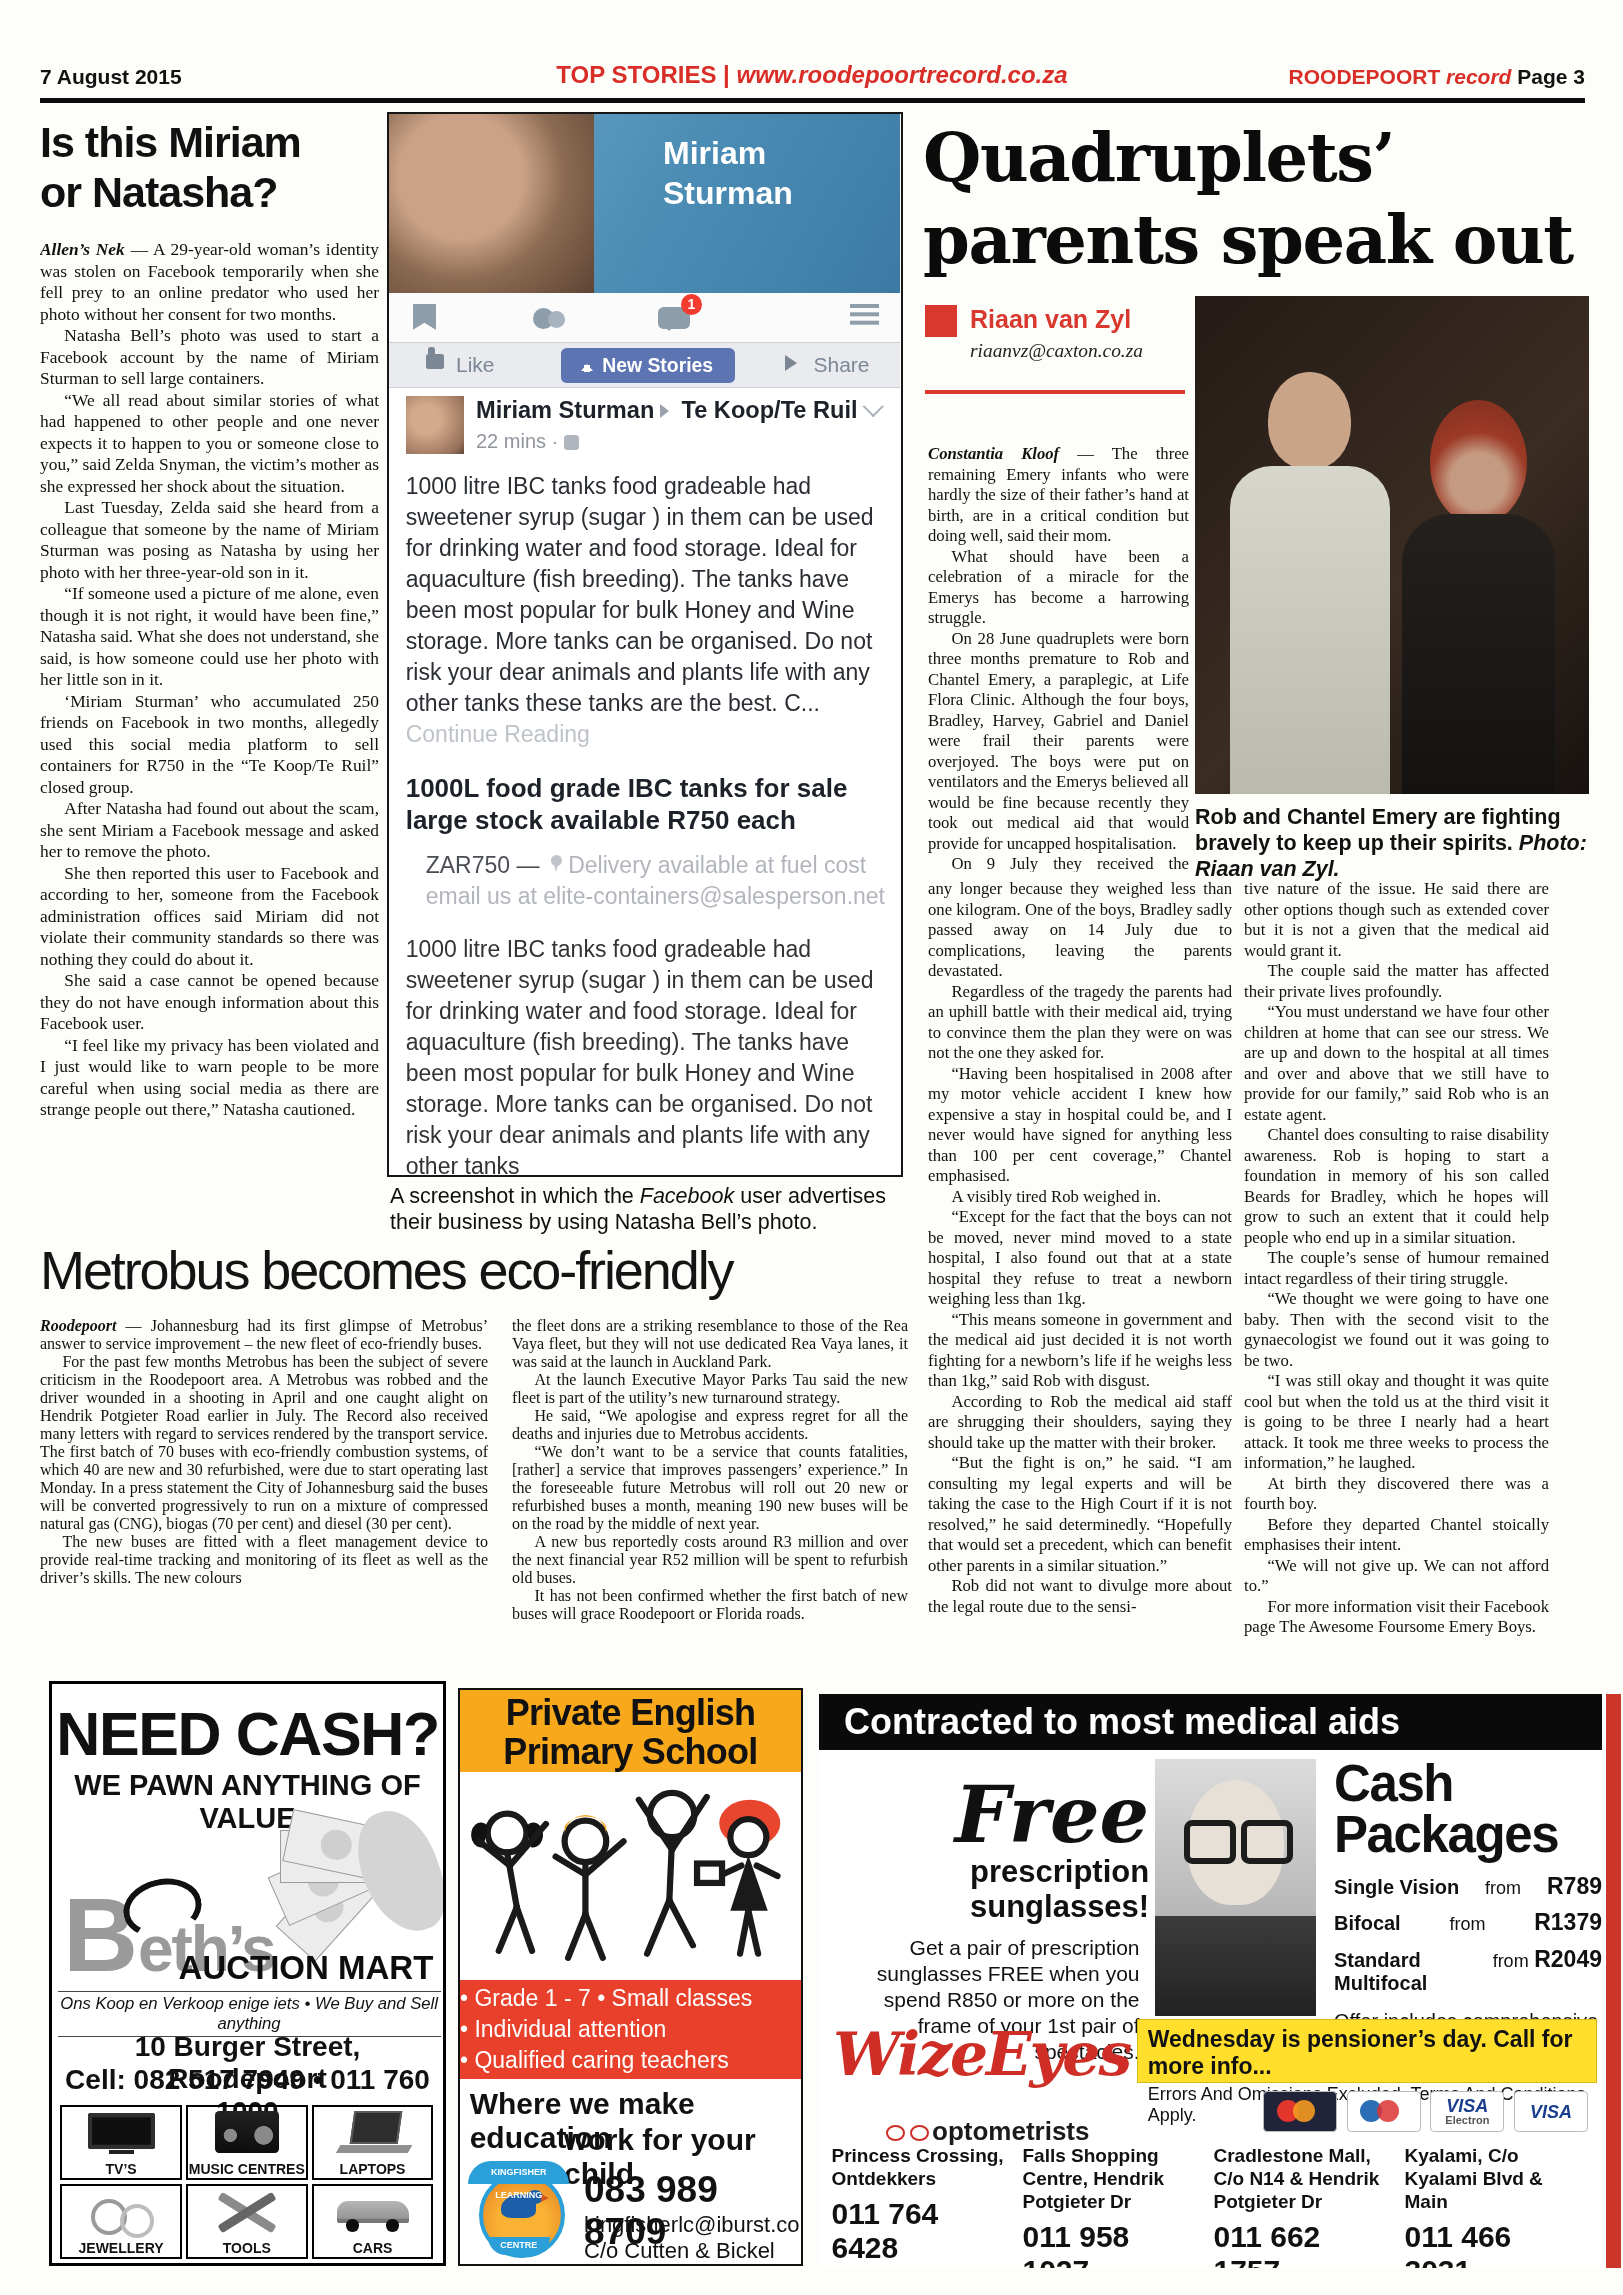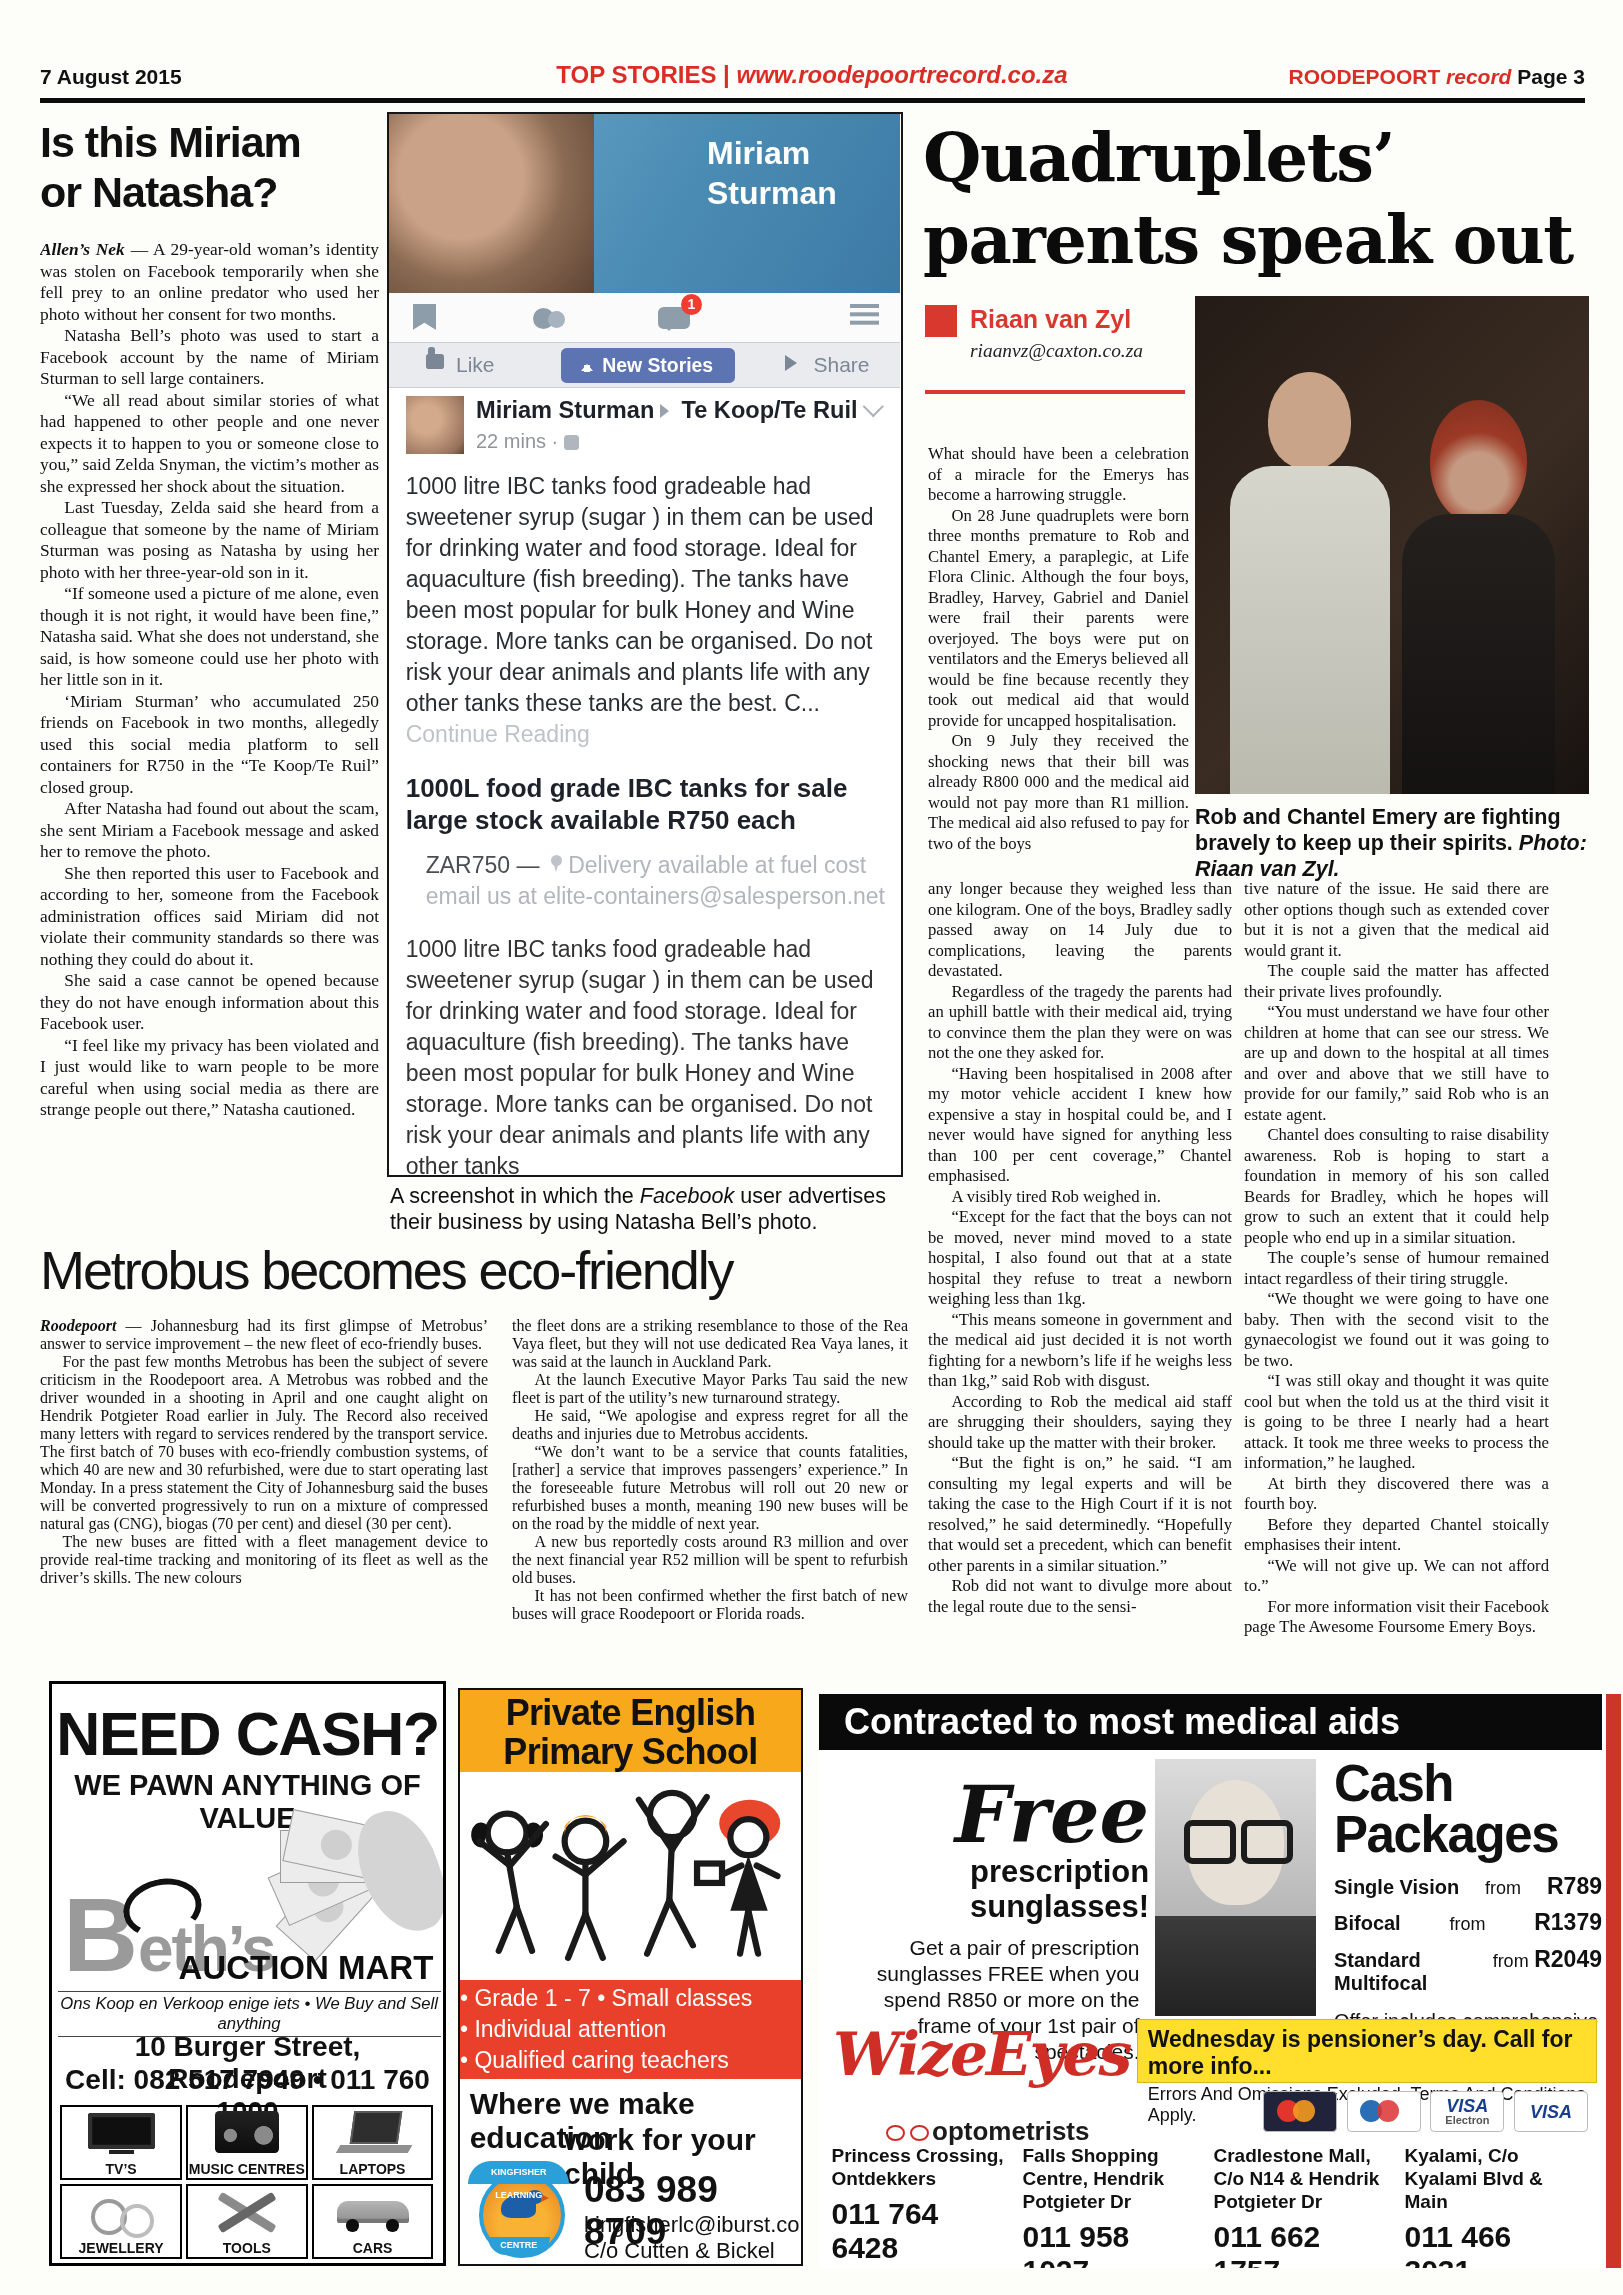--- a/index.html
+++ b/index.html
@@ -24,21 +24,21 @@
 
   
   .la-head{left:40px;top:117px;width:347px;font-size:43px;line-height:50px;font-weight:bold;letter-spacing:-1px;}
   .la-body{left:40px;top:239px;width:339px;height:993px;font-size:17.4px;line-height:21.5px;}
 
   
   .fb{left:387px;top:112px;width:516px;height:1065px;border:2.8px solid #161616;box-sizing:border-box;background:#fff;overflow:hidden;}
   .fb-photo{position:absolute;left:0;top:0;width:511px;height:179px;background:linear-gradient(120deg,#6fa9cc,#4b8cb4 55%,#3c7aa4);}
   .fb-photo-left{position:absolute;left:0;top:0;width:205px;height:179px;
      background:radial-gradient(circle at 35% 35%,#caa287 62px,#8a6a52 104px,#5e4434 100%);}
-  .fb-photo-name{position:absolute;left:274px;top:19.4px;color:#fff;font-size:32px;line-height:40px;font-weight:bold;margin-left:44px;}
+  .fb-photo-name{position:absolute;left:274px;top:19.4px;color:#fff;font-size:32px;line-height:40px;font-weight:bold;}
   .fb-toolbar{position:absolute;left:0;top:179px;width:511px;height:49px;background:#fbfbfb;}
   .ic{position:absolute;background:#8e9daa;}
   .ic-bookmark{left:23.6px;top:11px;width:23.6px;height:26px;clip-path:polygon(0 0,100% 0,100% 100%,50% 72%,0 100%);}
   .ic-people{left:144px;top:15.3px;width:21px;height:21px;border-radius:50%;}
   .ic-people::after{content:"";position:absolute;left:15.3px;top:2.8px;width:16.7px;height:16.7px;border-radius:50%;background:#a7b4bf;}
   .ic-chat{left:269px;top:14px;width:32px;height:22px;border-radius:5.6px;}
   .ic-chat::after{content:"";position:absolute;left:5.6px;top:19.4px;border:5.6px solid transparent;border-top-color:#8e9daa;}
   .fb-badge{position:absolute;left:292px;top:1.4px;width:21px;height:21px;border-radius:50%;background:#f33b2f;
             color:#fff;font-size:14px;font-weight:bold;text-align:center;line-height:21px;}
   .ic-burger{right:21px;left:auto;top:11px;width:29px;height:4.2px;box-shadow:0 8.3px 0 #8e9daa,0 16.7px 0 #8e9daa;}
@@ -303,20 +303,21 @@
   <div class="abs q-photo">
     <div class="qp-man"></div>
     <div class="qp-woman"></div>
   </div>
   <div class="abs q-caption">
     <span>Rob and Chantel Emery are fighting bravely to keep up their spirits. </span><span class="credit">Photo: Riaan van Zyl.</span>
   </div>
 
   <div class="abs q-col-upper serifbody">
 
+  <p class="para"><span class="lead">Constantia Kloof </span><span>— The three remaining Emery infants who were hardly the size of their father’s hand at birth, are in a critical condition but doing well, said their mom.</span></p>
       <p class="para"><span class="lead"></span><span>What should have been a celebration of a miracle for the Emerys has become a harrowing struggle.</span></p>
       <p class="para"><span class="lead"></span><span>On 28 June quadruplets were born three months premature to Rob and Chantel Emery, a paraplegic, at Life Flora Clinic. Although the four boys, Bradley, Harvey, Gabriel and Daniel were frail their parents were overjoyed. The boys were put on ventilators and the Emerys believed all would be fine because recently they took out medical aid that would provide for uncapped hospitalisation.</span></p>
       <p class="para"><span class="lead"></span><span>On 9 July they received the shocking news that their bill was already R800 000 and the medical aid would not pay more than R1 million. The medical aid also refused to pay for two of the boys</span></p>
     </div>
   <div class="abs q-col1-lower serifbody">
 
   <p class="para"><span class="lead"></span><span>any longer because they weighed less than one kilogram. One of the boys, Bradley sadly passed away on 14 July due to complications, leaving the parents devastated.</span></p>
       <p class="para"><span class="lead"></span><span>Regardless of the tragedy the parents had an uphill battle with their medical aid, trying to convince them the plan they were on was not the one they asked for.</span></p>
       <p class="para"><span class="lead"></span><span>“Having been hospitalised in 2008 after my motor vehicle accident I knew how expensive a stay in hospital could be, and I never would have signed for anything less than 100 per cent coverage,” Chantel emphasised.</span></p>
       <p class="para"><span class="lead"></span><span>A visibly tired Rob weighed in.</span></p>

